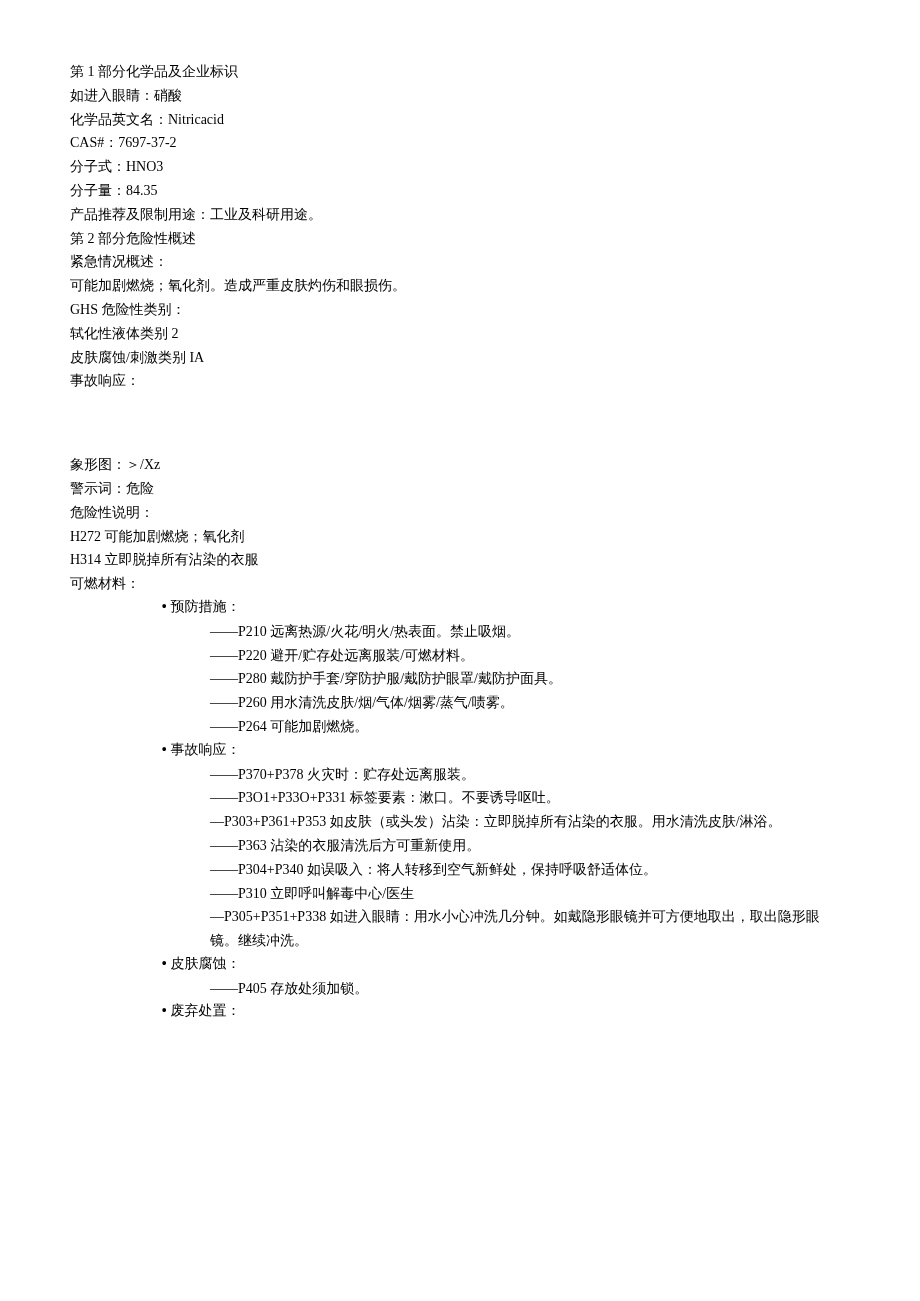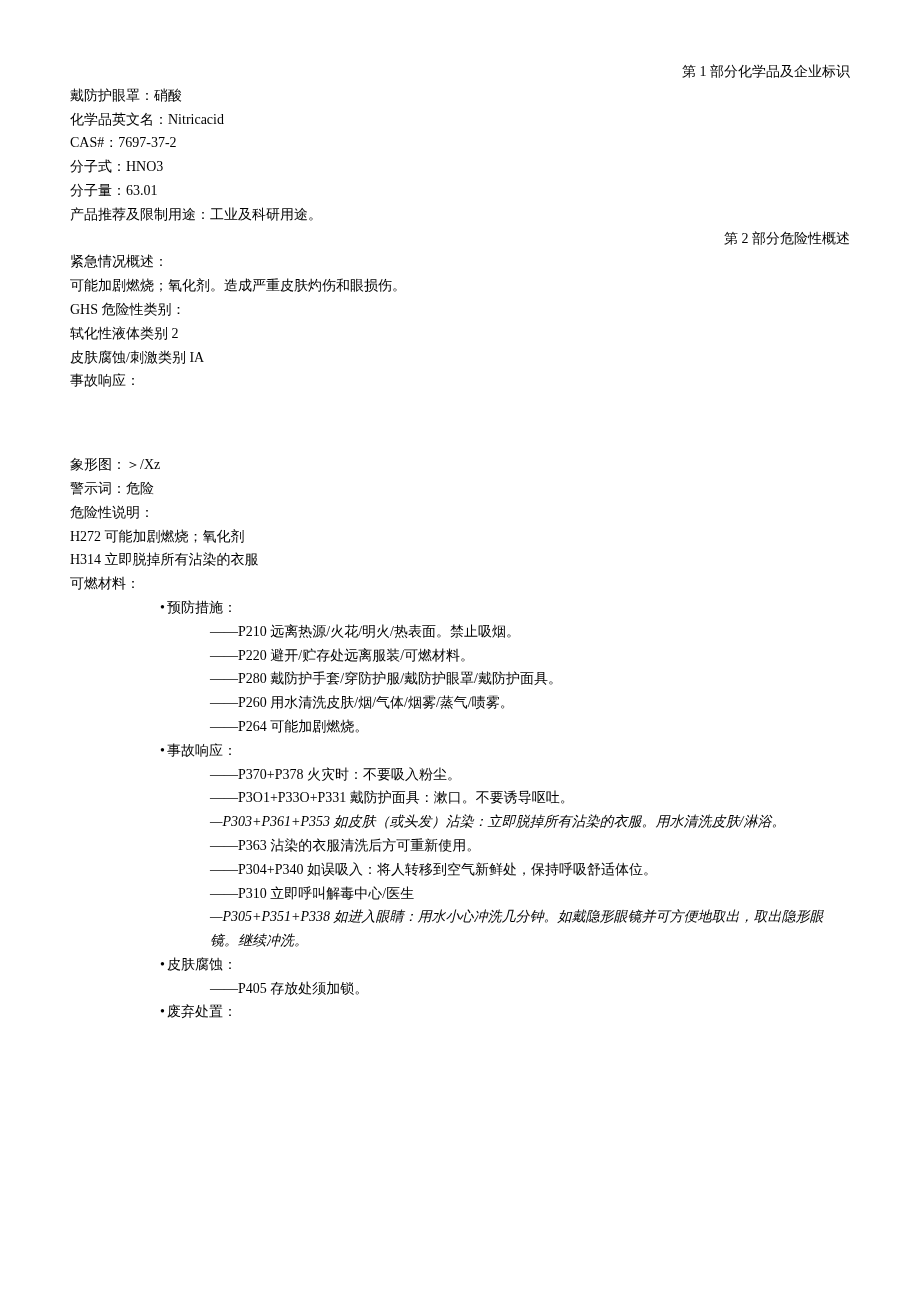--- a/index.html
+++ b/index.html
@@ -7,61 +7,61 @@
     font-size: 14px;
     line-height: 1.7;
     color: #000;
     background: #fff;
     margin: 0;
     padding: 60px 70px;
     width: 920px;
     box-sizing: border-box;
   }
   .section-title {
-    text-align: right;
+    text-align: left;
     margin: 12px 0 24px 0;
   }
   .line {
     margin: 0;
   }
   .spacer {
     height: 60px;
   }
   .indent1 {
     padding-left: 90px;
+    font-family: Liberation Mono, monospace;
   }
   .indent2 {
     padding-left: 140px;
   }
   .indent2-wrap {
     padding-left: 140px;
     padding-right: 20px;
-    font-style: italic;
   }
   .bullet-line::before {
     content: "•";
     margin-right: 2px;
   }
   .dash-line::before {
     content: "——";
   }
   .sdash-line::before {
     content: "—";
   }
 </style>
 </head>
 <body>
 
 <p class="line section-title">第 1 部分化学品及企业标识</p>
 
-<p class="line">戴防护眼罩：硝酸</p>
+<p class="line">如进入眼睛：硝酸</p>
 <p class="line">化学品英文名：Nitricacid</p>
 <p class="line">CAS#：7697-37-2</p>
 <p class="line">分子式：HNO3</p>
-<p class="line">分子量：63.01</p>
+<p class="line">分子量：84.35</p>
 <p class="line">产品推荐及限制用途：工业及科研用途。</p>
 
 <p class="line section-title">第 2 部分危险性概述</p>
 
 <p class="line">紧急情况概述：</p>
 <p class="line">可能加剧燃烧；氧化剂。造成严重皮肤灼伤和眼损伤。</p>
 <p class="line">GHS 危险性类别：</p>
 <p class="line">轼化性液体类别 2</p>
 <p class="line">皮肤腐蚀/刺激类别 IA</p>
 <p class="line">事故响应：</p>
@@ -76,22 +76,22 @@
 <p class="line">可燃材料：</p>
 
 <p class="line indent1 bullet-line">预防措施：</p>
 <p class="line indent2 dash-line">P210 远离热源/火花/明火/热表面。禁止吸烟。</p>
 <p class="line indent2 dash-line">P220 避开/贮存处远离服装/可燃材料。</p>
 <p class="line indent2 dash-line">P280 戴防护手套/穿防护服/戴防护眼罩/戴防护面具。</p>
 <p class="line indent2 dash-line">P260 用水清洗皮肤/烟/气体/烟雾/蒸气/啧雾。</p>
 <p class="line indent2 dash-line">P264 可能加剧燃烧。</p>
 
 <p class="line indent1 bullet-line">事故响应：</p>
-<p class="line indent2 dash-line">P370+P378 火灾时：不要吸入粉尘。</p>
-<p class="line indent2 dash-line">P3O1+P33O+P331 戴防护面具：漱口。不要诱导呕吐。</p>
+<p class="line indent2 dash-line">P370+P378 火灾时：贮存处远离服装。</p>
+<p class="line indent2 dash-line">P3O1+P33O+P331 标签要素：漱口。不要诱导呕吐。</p>
 <p class="line indent2-wrap sdash-line">P303+P361+P353 如皮肤（或头发）沾染：立即脱掉所有沾染的衣服。用水清洗皮肤/淋浴。</p>
 <p class="line indent2 dash-line">P363 沾染的衣服清洗后方可重新使用。</p>
 <p class="line indent2 dash-line">P304+P340 如误吸入：将人转移到空气新鲜处，保持呼吸舒适体位。</p>
 <p class="line indent2 dash-line">P310 立即呼叫解毒中心/医生</p>
 <p class="line indent2-wrap sdash-line">P305+P351+P338 如进入眼睛：用水小心冲洗几分钟。如戴隐形眼镜并可方便地取出，取出隐形眼镜。继续冲洗。</p>
 
 <p class="line indent1 bullet-line">皮肤腐蚀：</p>
 <p class="line indent2 dash-line">P405 存放处须加锁。</p>
 
 <p class="line indent1 bullet-line">废弃处置：</p>

